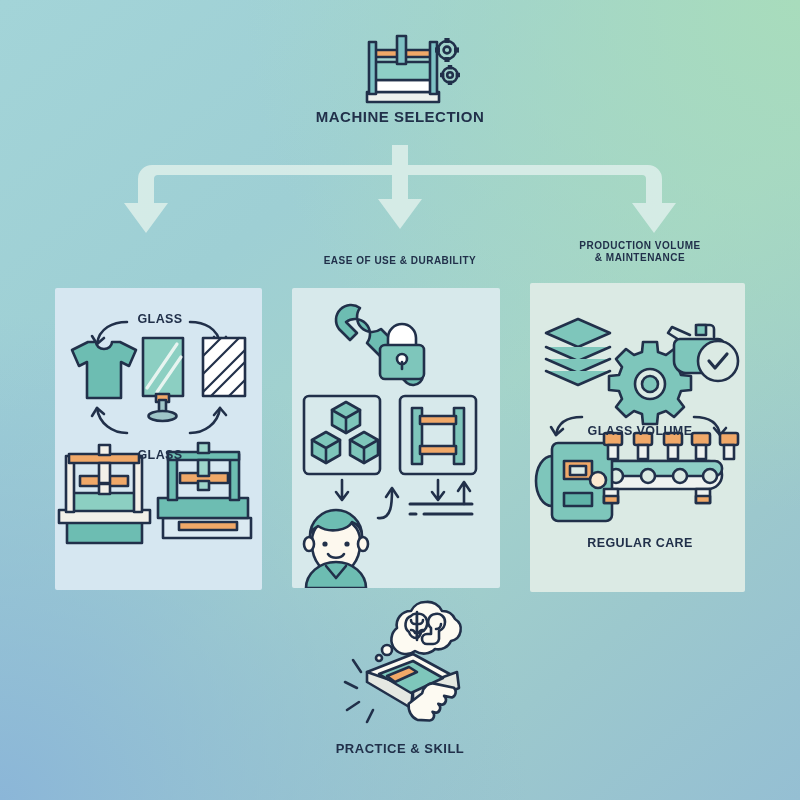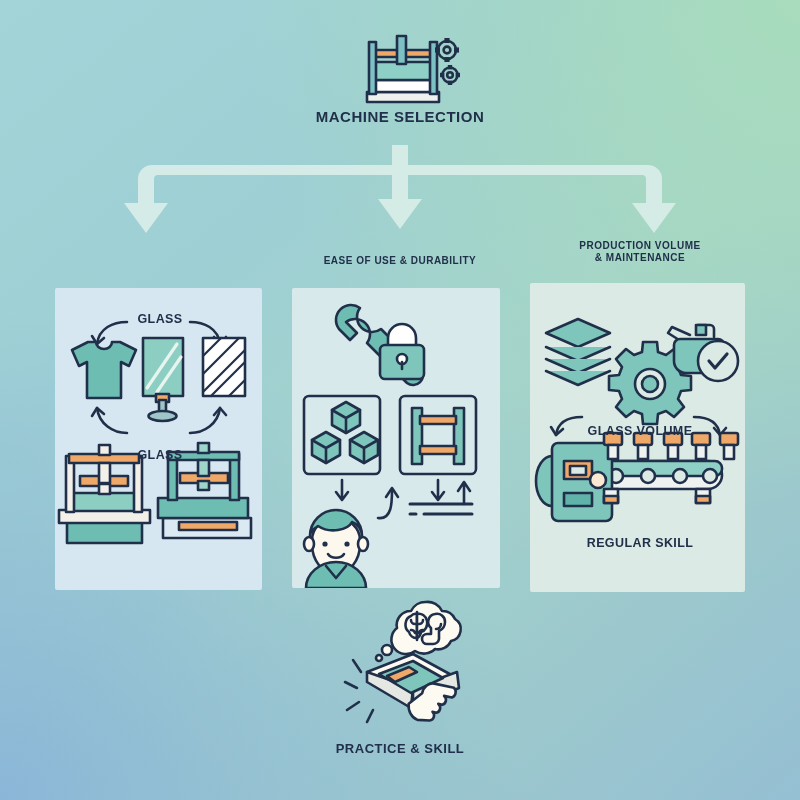--- a/index.html
+++ b/index.html
@@ -257,21 +257,21 @@
           <rect x="194" y="162" width="10" height="14"></rect>
         </g>
         <rect x="74" y="206" width="14" height="14" fill="#eef2f0"></rect>
         <rect x="166" y="206" width="14" height="14" fill="#eef2f0"></rect>
         <rect x="74" y="213" width="14" height="7" fill="#f0a868"></rect>
         <rect x="166" y="213" width="14" height="7" fill="#f0a868"></rect>
       </g>
     </svg>
   </div>
   <div id="p2-top-lbl" class="inlbl">GLASS VOLUME</div>
-  <div id="p2-bot-lbl" class="inlbl">REGULAR SKILL</div>
+  <div id="p2-bot-lbl" class="inlbl">REGULAR CARE</div>
 
   <div id="bottom-icon" class="node-icon">
     <svg width="150" height="135" viewBox="0 0 150 135">
       <g stroke="#21304a" stroke-width="2.6" fill="none" stroke-linejoin="round" stroke-linecap="round">
 
         <path d="M72,28 a14,14 0 0 1 14,-17 a16,16 0 0 1 15,-9 a16,16 0 0 1 16,9 a14,14 0 0 1 13,8 a12,12 0 0 1 -4,22 a14,14 0 0 1 -16,8 a16,16 0 0 1 -20,2 a14,14 0 0 1 -18,-23 z" fill="#fdfaf2"></path>
         <circle cx="62" cy="50" r="5" fill="#fdfaf2"></circle>
         <circle cx="54" cy="58" r="3" fill="#fdfaf2"></circle>
 
         <path d="M86,16 a8,9 0 0 0 -2,16 a8,8 0 0 0 8,6 v-24 a6,6 0 0 0 -6,2 z" fill="#fdfaf2"></path>

